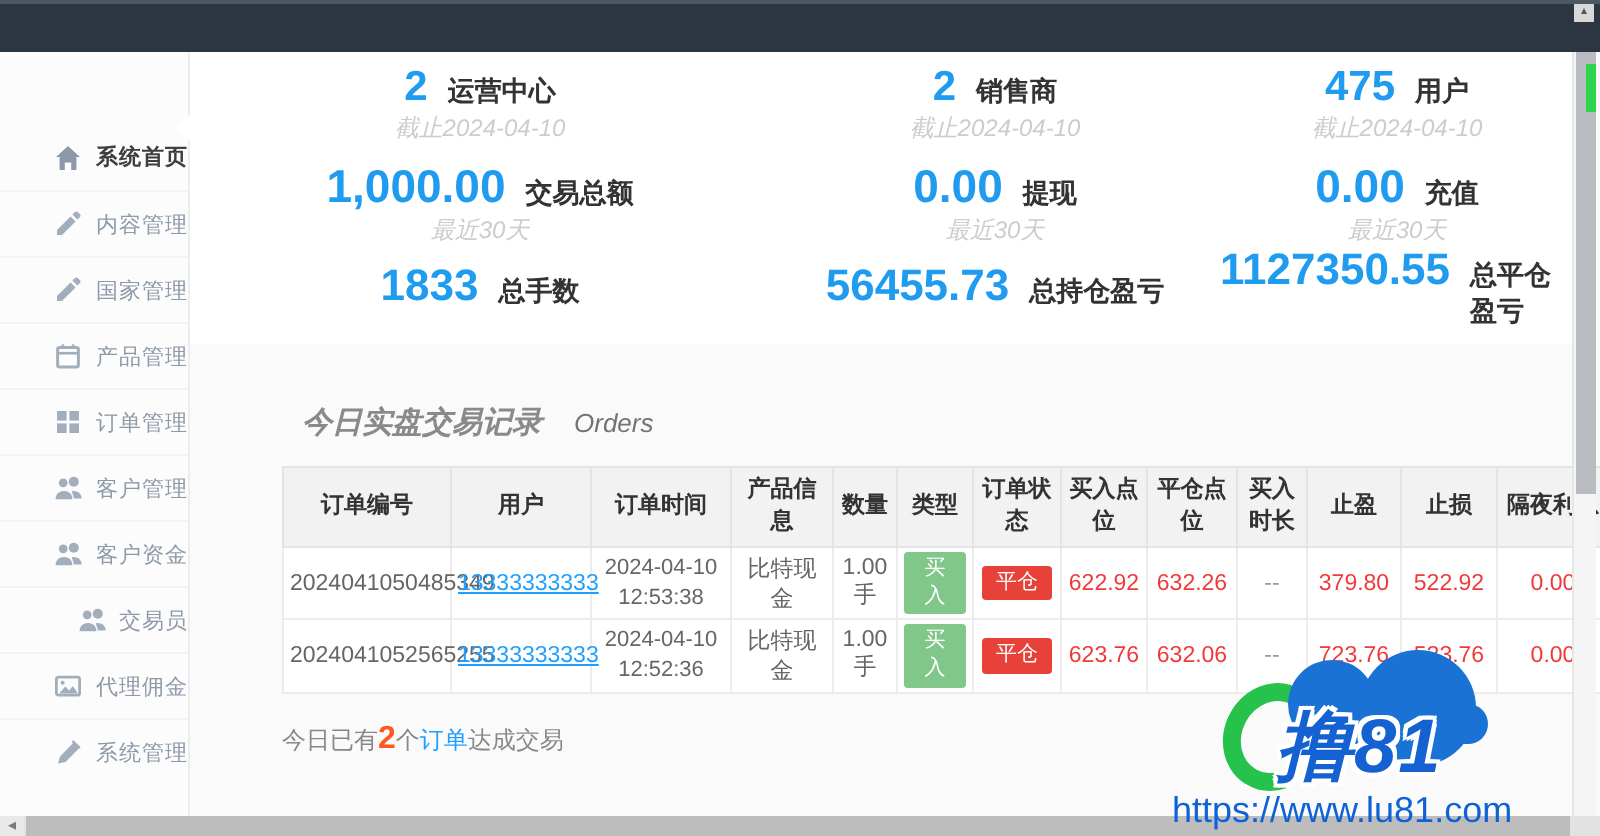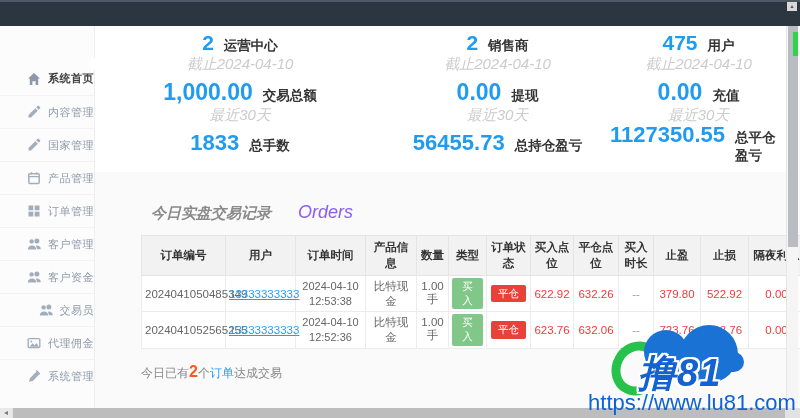--- a/index.html
+++ b/index.html
@@ -44,27 +44,27 @@
     display:grid; grid-template-columns:290px 225px 177px;
     grid-template-rows:52px 48px 46px;
   }
   .stat-cell { display:flex; flex-direction:column; align-items:center; justify-content:center; }
   .stat-line { display:flex; align-items:baseline; }
   .stat-value { color:#1f9bf0; font-weight:bold; font-size:21px; }
   .stat-cell.r1 .stat-value { font-size:21px; }
   .stat-cell.r2 .stat-value { font-size:23px; }
   .stat-cell.r3 .stat-value { font-size:22px; }
   .stat-label { color:#333; font-weight:bold; font-size:13.5px; margin-left:10px; }
-  .stat-sub { color:#ccc; font-size:15px; font-style:italic; margin-top:0; min-height:12px; }
+  .stat-sub { color:#ccc; font-size:12px; font-style:italic; margin-top:0; min-height:12px; }
 
   
   .orders { position:absolute; left:113px; top:172px; width:692px; }
   .orders-title-row { margin:30px 0 12px 38px; display:flex; align-items:baseline; }
   .orders-title { font-size:15px; font-style:italic; font-weight:bold; color:#8a8a8a; }
-  .orders-subtitle { font-size:18px; font-style:italic; color:#8b5cf6; margin-left:27px; }
+  .orders-subtitle { font-size:13px; font-style:italic; color:#737373; margin-left:16px; }
 
   table.orders-table {
     margin-left:28px; width:663px; table-layout:fixed;
     border-collapse:collapse; background:#d946ef;
   }
   .orders-table th {
     height:40px; background:#f2f2f2; font-size:11.5px; font-weight:bold; color:#333;
     border:1px solid #e4e4e4; text-align:center; padding:2px 3px; line-height:1.35;
   }
   .orders-table td {
@@ -116,22 +116,22 @@
   }
   .wm-cloud1 { position:absolute; left:58px; top:2px; width:44px; height:44px; border-radius:50%; background:#1a73d4; }
   .wm-cloud2 { position:absolute; left:94px; top:-3px; width:58px; height:58px; border-radius:50%; background:#1a73d4; }
   .wm-cloud3 { position:absolute; left:62px; top:24px; width:96px; height:20px; border-radius:10px; background:#1a73d4; }
   .wm-brand {
     position:absolute; left:52px; top:20px; font-size:38px; font-style:italic; font-weight:bold;
     color:#1461d2; letter-spacing:1px;
     text-shadow:2px 0 0 #fff,-2px 0 0 #fff,0 2px 0 #fff,0 -2px 0 #fff,2px 2px 0 #fff,-2px -2px 0 #fff,2px -2px 0 #fff,-2px 2px 0 #fff;
   }
   .wm-url {
-    position:absolute; left:0; bottom:0; width:100%; text-align:center;
-    font-size:22px; color:#0f62d6; white-space:nowrap;margin-top:44px;
+    position:absolute; left:0; bottom:0; width:100%; 
+    font-size:18px; color:#0f62d6; white-space:nowrap;margin-top:44px;
   }
 </style>
 </head>
 <body>
 
 <div class="topbar"></div>
 
 <aside class="sidebar">
   <nav id="side-items">
       <div class="side-item active">

